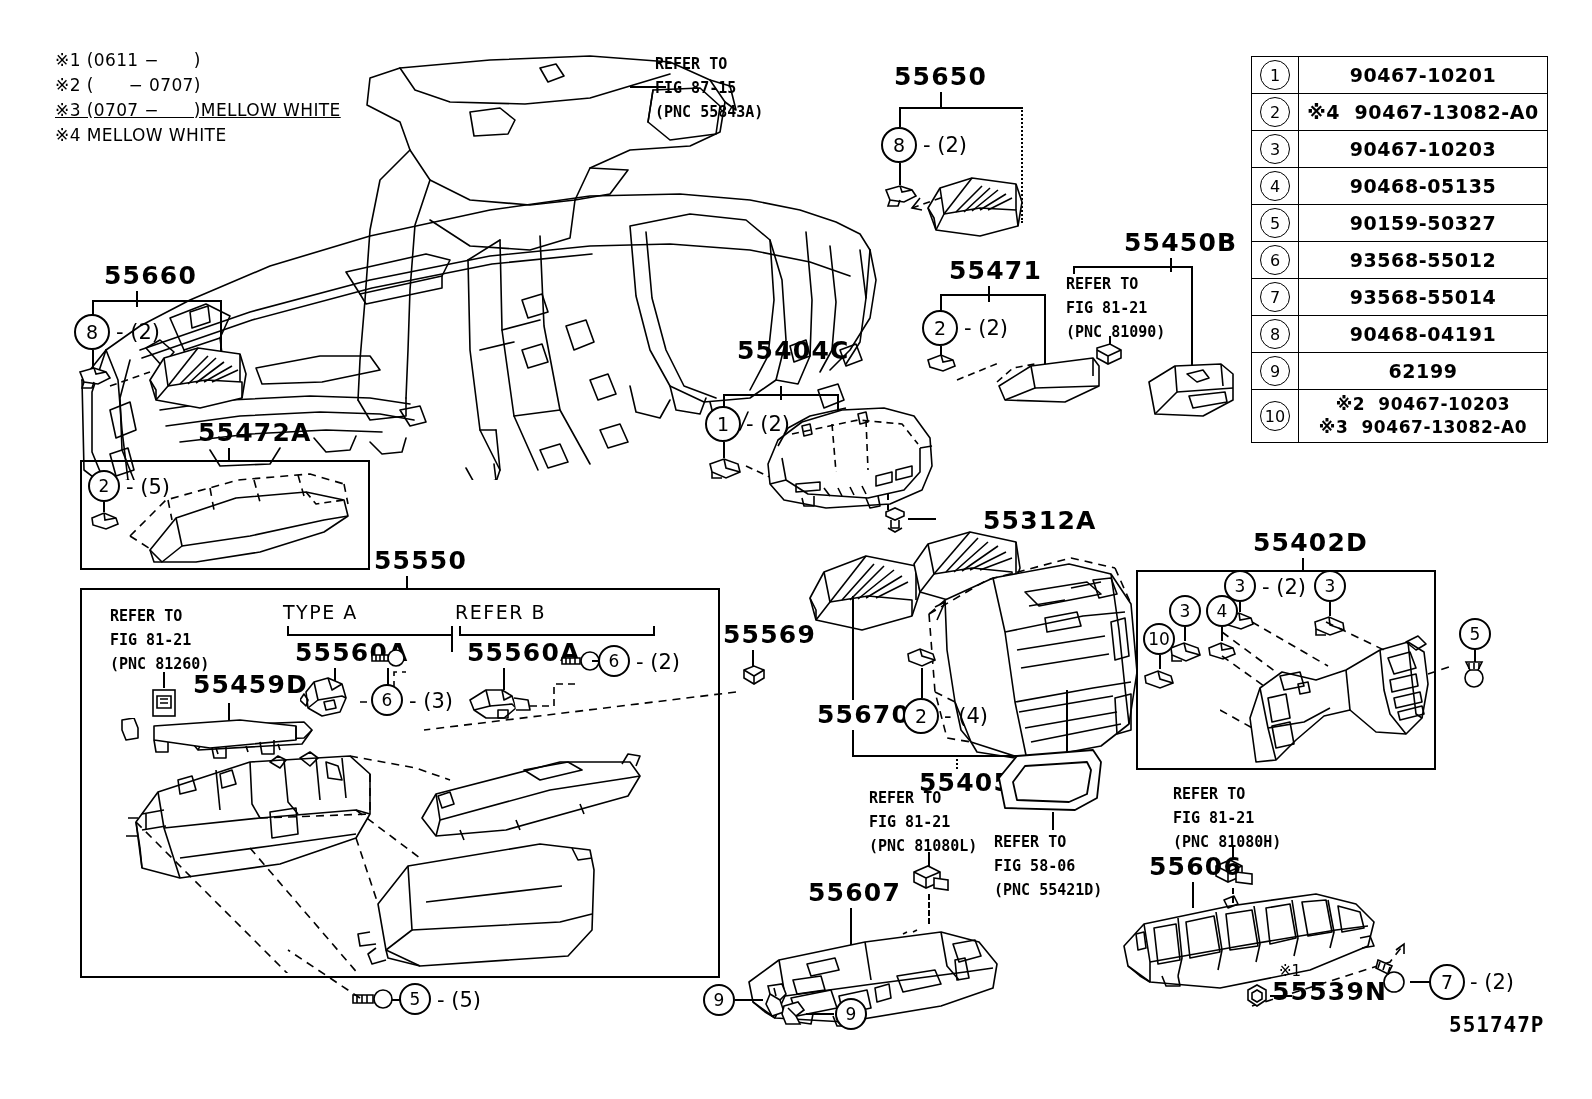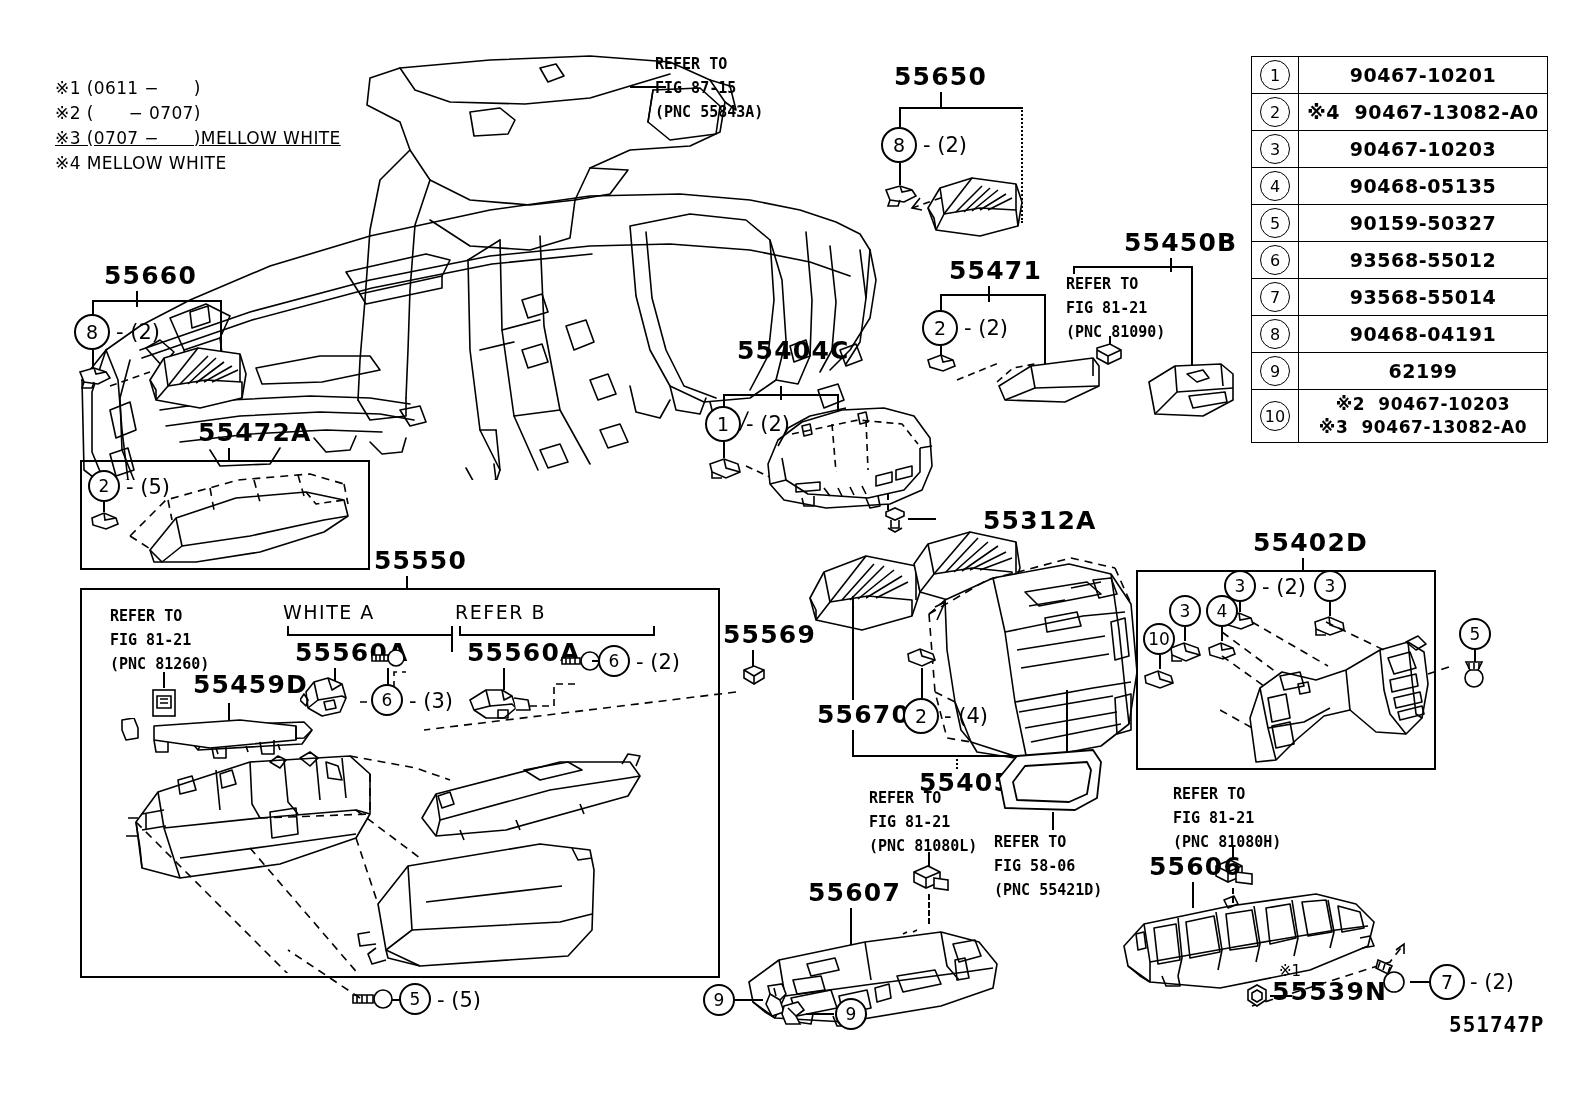--- a/index.html
+++ b/index.html
@@ -17,21 +17,20 @@
     overflow:hidden;
   }
   .abs{position:absolute;}
   
   .note{
     font-family:"DejaVu Sans", sans-serif;
     font-size:17px;
     letter-spacing:0.4px;
     white-space:pre;
     line-height:25px;
-    margin-top:28px;
   }
   .pn{
     font-family:"DejaVu Sans", sans-serif;
     font-weight:bold;
     font-size:25px;
     letter-spacing:1.2px;
     white-space:pre;
   }
   .refer{
     font-family:"DejaVu Sans Mono", monospace;
@@ -417,21 +416,21 @@
   <div class="abs vl" style="left:228px;top:703px;height:20px;"></div>
   <svg class="abs" style="left:186px;top:718px;" width="130" height="38" viewBox="0 0 130 38">
     <g fill="none" stroke="#000" stroke-width="1.6" stroke-linejoin="round">
       <path d="M4 22 L14 8 L118 4 L126 12 L116 26 L12 32 Z" fill="#fff"></path>
       <path d="M14 8 L16 24 L12 32"></path>
       <path d="M16 24 L118 20 L126 12"></path>
       <path d="M30 30 L32 36 M60 28 L62 34 M92 26 L94 32"></path>
     </g>
   </svg>
 
-  <div class="abs typelbl" style="left:283px;top:601px;">WHITE A</div>
+  <div class="abs typelbl" style="left:283px;top:601px;">TYPE A</div>
   <div class="abs hl" style="left:287px;top:634px;width:166px;"></div>
   <div class="abs vl" style="left:287px;top:626px;height:9px;"></div>
   <div class="abs vl" style="left:451px;top:626px;height:26px;"></div>
   <div class="abs pn" style="left:295px;top:638px;">55560A</div>
   <div class="abs vl" style="left:334px;top:668px;height:20px;"></div>
   <svg class="abs" style="left:300px;top:670px;" width="66" height="54" viewBox="0 0 66 54">
     <g fill="none" stroke="#000" stroke-width="1.6" stroke-linejoin="round">
       <path d="M6 22 L14 12 L28 8 L42 14 L46 28 L40 42 L22 46 L8 38 Z" fill="#fff"></path>
       <path d="M14 12 L18 30 L8 38"></path>
       <path d="M18 30 L42 26 L46 28"></path>

